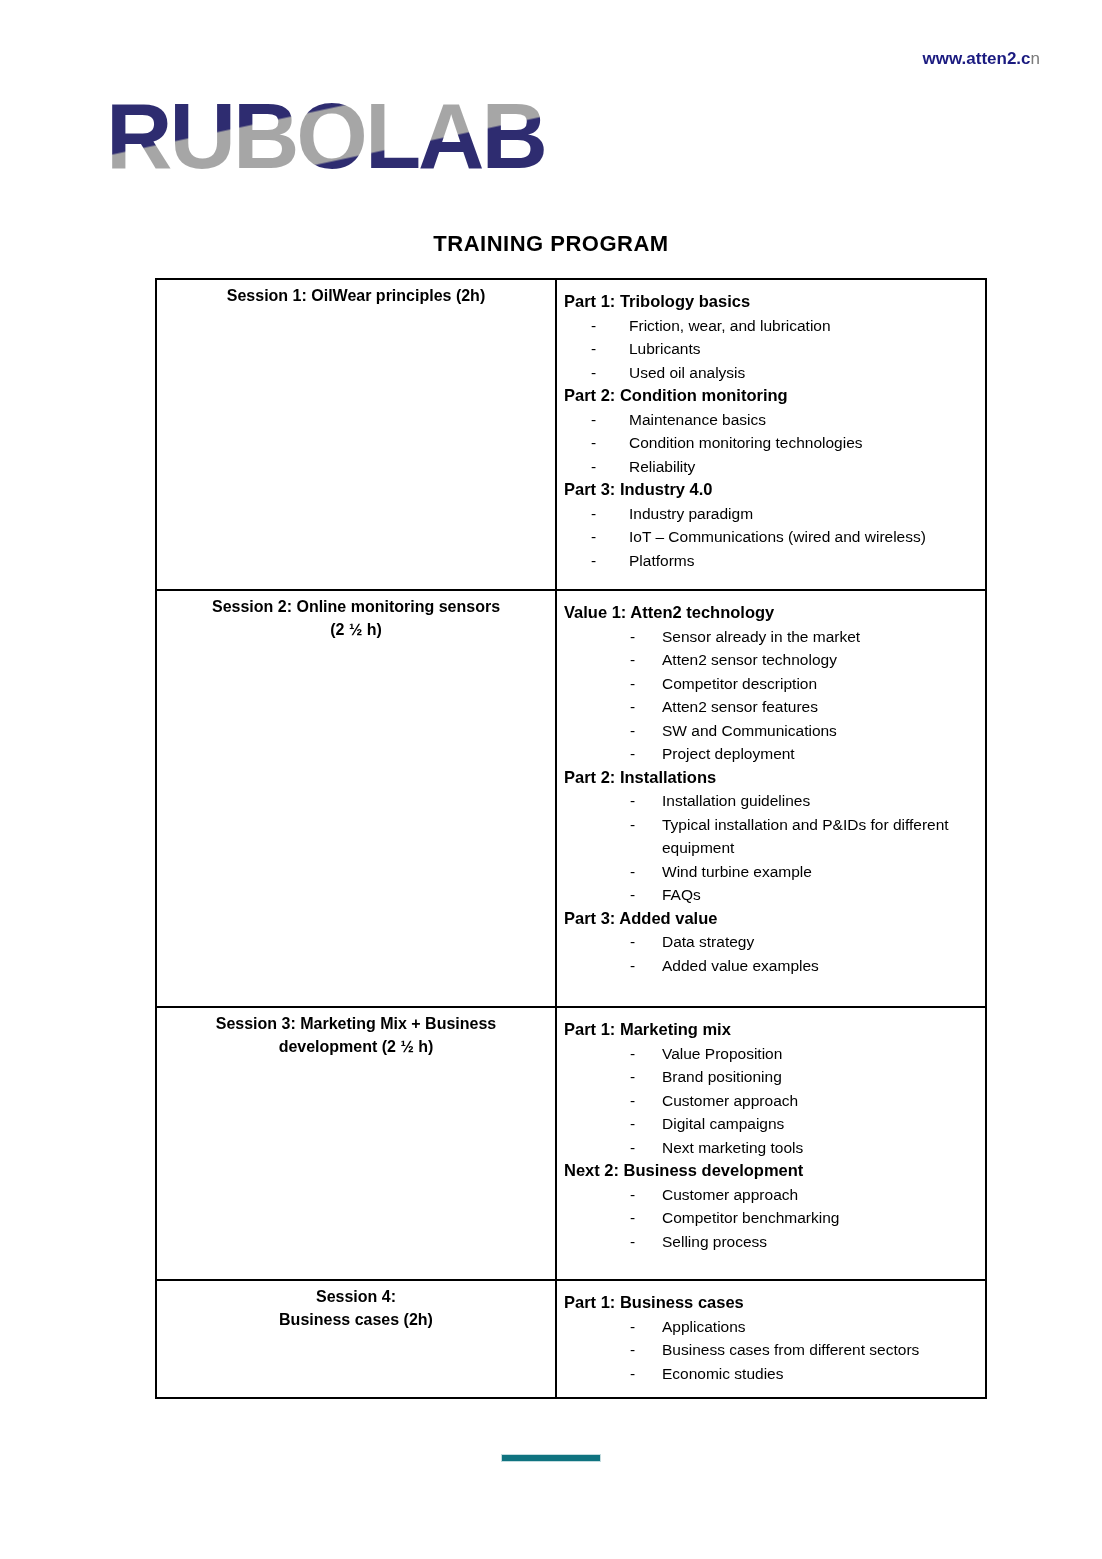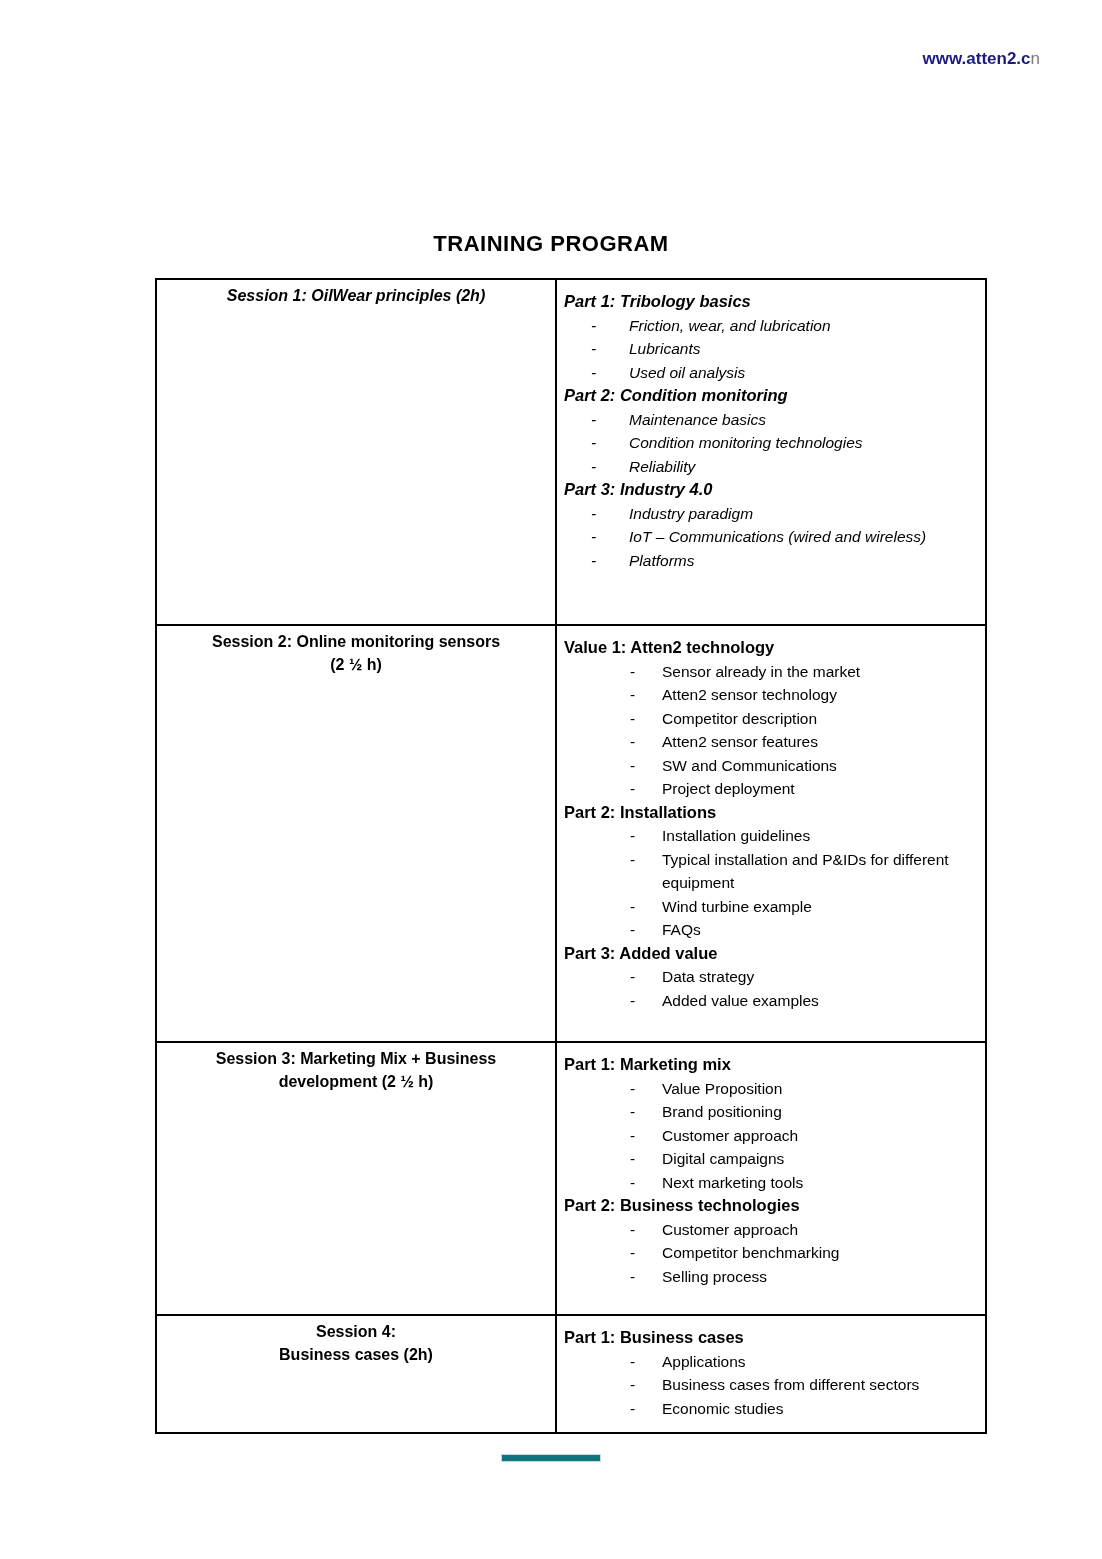--- a/index.html
+++ b/index.html
@@ -41,21 +41,21 @@
   }
   table.program td {
     border:2px solid var(--table-border,#000);
     vertical-align:top; background:#fff;
   }
   td.session-cell {
     width:400px; text-align:center; vertical-align:middle;
     font-weight:bold; font-size:16px; line-height:23px; padding:4px 10px;
   }
   td.content-cell { width:430px; padding:10px 6px 2px 7px; }
-  tr.r1 { height:346px;font-style:italic; }
+  tr.r1 { height:311px; }
   tr.r2 { height:417px; }
   tr.r3 { height:273px;margin-left:48px; }
   tr.r4 { height:118px; }
   .part-header { font-weight:bold; font-size:16.5px; line-height:23.5px; }
   .bullet { display:flex; font-size:15.5px; line-height:23.5px; }
   .bullet .dash { flex:0 0 auto; }
   tr.indent-sm .bullet { margin-left:27px; }
   tr.indent-sm .bullet .dash { width:38px; }
   tr.indent-lg .bullet { margin-left:66px; }
   tr.indent-lg .bullet .dash { width:32px; }
@@ -65,20 +65,21 @@
     position:absolute; left:502px; top:1455px; width:98px; height:6px;
     background:var(--divider-teal,#0f7380);
     box-shadow:0 0 0 1px rgba(15,115,128,0.25);
   }
 </style>
 </head>
 <body>
 
 <div class="page" style="--logo-navy: #2e2c70; --logo-gray: #a6a6a6; --address-gray: #7a7a7a; --website-navy: #1b1b80; --divider-teal: #0f7380; --table-border: #000000; --text: #000000;">
 
+  <div class="logo">RUBOLAB</div>
 
   <div class="address">
     <div>
       <span class="site-main">www.atten2.c</span><span class="site-tail">n</span>
     </div>
   </div>
 
   <div class="doc-title">TRAINING PROGRAM</div>
 
   <table class="program">
@@ -208,21 +209,21 @@
               <span class="txt">Customer approach</span>
             </div>
             <div class="bullet">
               <span class="dash">-</span>
               <span class="txt">Digital campaigns</span>
             </div>
             <div class="bullet">
               <span class="dash">-</span>
               <span class="txt">Next marketing tools</span>
             </div>
-            <div class="part-header">Part 2: Business technologies</div>
+            <div class="part-header">Next 2: Business development</div>
             <div class="bullet">
               <span class="dash">-</span>
               <span class="txt">Customer approach</span>
             </div>
             <div class="bullet">
               <span class="dash">-</span>
               <span class="txt">Competitor benchmarking</span>
             </div>
             <div class="bullet">
               <span class="dash">-</span>

